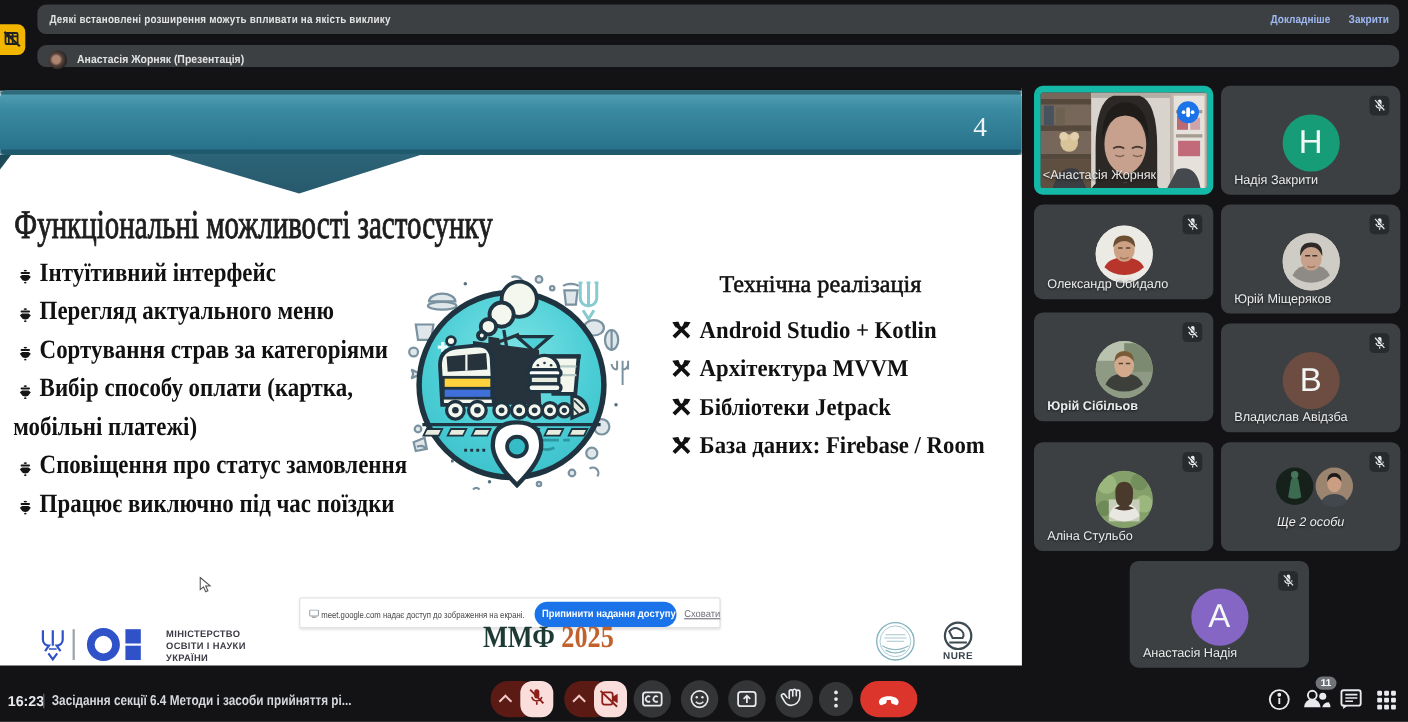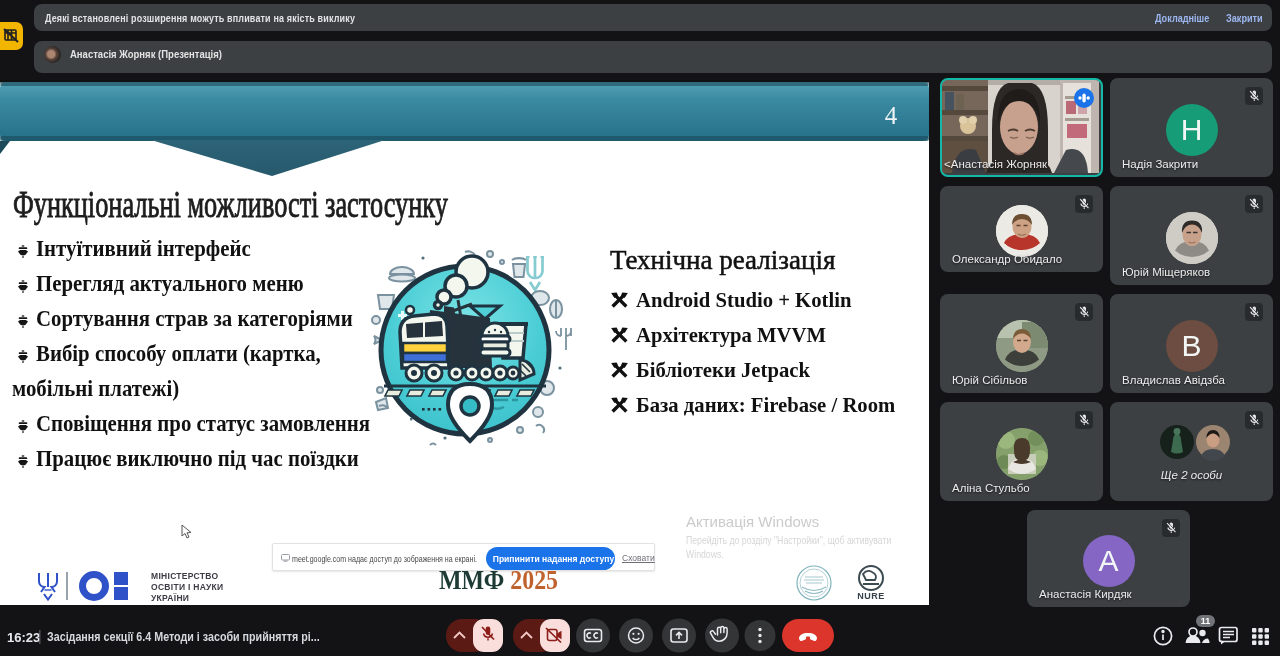--- a/index.html
+++ b/index.html
@@ -2,33 +2,33 @@
 <html><head>
 <meta charset="utf-8">
 <style>
   * { margin:0; padding:0; box-sizing:border-box; }
   html,body { width:1280px; height:656px; overflow:hidden; background:#131316; font-family:"Liberation Sans", sans-serif; }
   .abs { position:absolute; }
   
   #bar1 { left:34px; top:4px; width:1238px; height:27px; background:#3c4043; border-radius:8px; color:#e3e3e3; }
   #bar1 .msg { position:absolute; left:11px; top:8px; font-size:10.5px; font-weight:bold; letter-spacing:.2px; transform:scaleX(.853); transform-origin:0 50%; white-space:nowrap;}
   #bar1 .lnk { position:absolute; top:8px; font-size:10.5px; font-weight:bold; color:#9db7f1; transform:scaleX(.87); transform-origin:0 50%; white-space:nowrap;}
-  #bar2 { left:34px; top:41px; width:1238px; height:32px; background:#3c4043; border-radius:8px; color:#e3e3e3; }
+  #bar2 { left:34px; top:41px; width:1238px; height:20px; background:#3c4043; border-radius:8px; color:#e3e3e3; }
   #bar2 .nm { position:absolute; left:36px; top:6.5px; font-size:10.5px; font-weight:bold; transform:scaleX(.906); transform-origin:0 50%; white-space:nowrap;}
   #av2 { position:absolute; left:44px; top:46px; width:17px; height:17px; border-radius:50%;
          background: radial-gradient(circle at 42% 48%, #ad8672 0 26%, #55423a 42%, #242120 72%); }
   #yicon { left:0; top:22px; width:23px; height:28px; background:#f2b600; border-radius:0 7px 7px 0; }
   
   #slide { left:0; top:80px; width:929px; height:525px; background:#ffffff; }
   #slide .title { position:absolute; left:13px; top:103px; font-family:"Liberation Serif", serif; font-size:37px; color:#1d1d1d; white-space:nowrap; transform-origin:0 0; transform:scaleX(.711); -webkit-text-stroke:0.9px #1d1d1d; }
   .blist { position:absolute; left:12px; top:155px; font-family:"Liberation Serif", serif; font-size:24px; font-weight:bold; color:#111; }
   .bl { position:absolute; left:24px; white-space:nowrap; transform-origin:0 0; transform:scaleX(.868); }
   .dia { position:absolute; left:5px; }
   .tech { position:absolute; left:610px; top:163px; font-family:"Liberation Serif", serif; color:#111; }
-  .tech .th { position:absolute; font-size:27px; white-space:nowrap; transform-origin:0 0; -webkit-text-stroke:0.5px #111; }
+  .tech .th { position:absolute; font-size:22px; white-space:nowrap; transform-origin:0 0;margin-left:44px; -webkit-text-stroke:0.5px #111; }
   .tech .ti { position:absolute; left:26px; font-size:22px; font-weight:bold; white-space:nowrap; transform-origin:0 0; transform:scaleX(.94); }
   .hamr { position:absolute; left:0; }
   
   .actw { position:absolute; left:686px; top:433px; color:#cbcbcb; }
   .actw .t1 { font-size:15px; }
   .actw .t2 { font-size:11px; color:#d6d6d6; margin-top:4px; line-height:13.5px; white-space:nowrap; transform:scaleX(.79); transform-origin:0 0; }
   
   #sharebar { position:absolute; left:272px; top:463px; width:383px; height:28px; background:#fff; border:1px solid #e2e2e2; border-radius:2px; box-shadow:0 1px 2px rgba(0,0,0,.10); }
   #sharebar .txt { position:absolute; left:19px; top:9.5px; font-size:8.5px; color:#474747; white-space:nowrap; transform:scaleX(.83); transform-origin:0 0;}
   #sharebar .btn { position:absolute; left:213px; top:3px; width:129px; height:23px; background:#1a73e8; border-radius:12px; color:#fff; font-size:9.5px; font-weight:bold; text-align:right; line-height:23px; }
@@ -318,24 +318,20 @@
 
     <g fill="#1f3440">
       <rect x="52" y="168" width="2.6" height="2.6"></rect>
         <rect x="57.5" y="168" width="2.6" height="2.6"></rect>
         <rect x="63" y="168" width="2.6" height="2.6"></rect>
         <rect x="68.5" y="168" width="2.6" height="2.6"></rect>
     </g>
     <path d="M166 186 a5 5 0 0 1 7 7" stroke="#7a92a0" stroke-width="2" fill="none"></path>
   </svg>
 
-  <div class="actw">
-    <div class="t1">Активація Windows</div>
-    <div class="t2">Перейдіть до розділу "Настройки", щоб активувати<br>Windows.</div>
-  </div>
 
   <div id="sharebar">
     <svg style="position:absolute;left:8px;top:10px;" width="9" height="8">
         <rect x="0.5" y="0.5" width="8" height="5.5" rx="1" fill="none" stroke="#9aa0a6"></rect>
         <rect x="2.5" y="6.5" width="4" height="1.2" fill="#9aa0a6"></rect>
       </svg>
       <span class="txt">meet.google.com надає доступ до зображення на екрані.</span>
     <span class="btn"><span style="display:inline-block;transform:scaleX(.9);transform-origin:50% 50%;white-space:nowrap;">Припинити надання доступу</span></span>
     <span class="hide">Сховати</span>
   </div>
@@ -364,21 +360,21 @@
     <circle cx="78" cy="18" r="12" fill="none" stroke="#3c4a52" stroke-width="2"></circle>
     <path d="M70 14 q4 -5 9 -2 q6 3 3 8 l-9 0 z M70 24 h16" stroke="#3c4a52" fill="none" stroke-width="1.8"></path>
     <text x="78" y="39" font-size="9" font-weight="bold" fill="#37424a" text-anchor="middle" font-family="Liberation Sans" letter-spacing="0.5">NURE</text>
   </svg>
 
   <svg style="position:absolute;left:181px;top:444px;" width="12" height="16">
       <path d="M1 1 L1 12 L4 9.5 L6 14 L8 13 L6 8.8 L10 8.5 Z" fill="#fff" stroke="#555" stroke-width="1"></path>
     </svg>
 </div>
 
-<div class="tile" id="t1" style="left:940px;top:78px;width:163px;height:99px;border:2px solid #14b8a6;">
+<div class="tile" id="t1" style="left:940px;top:78px;width:163px;height:99px;border:6px solid #14b8a6;">
   <svg width="157" height="93" viewBox="0 0 157 93" preserveAspectRatio="none">
     <rect width="157" height="93" fill="#8e8378"></rect>
     <rect x="0" y="0" width="46" height="93" fill="#77675a"></rect>
     <rect x="0" y="6" width="46" height="5" fill="#55483c"></rect>
     <rect x="0" y="30" width="46" height="5" fill="#55483c"></rect>
     <rect x="0" y="56" width="46" height="5" fill="#55483c"></rect>
     <rect x="3" y="12" width="9" height="18" fill="#46525e"></rect>
       <rect x="14" y="14" width="8" height="16" fill="#6d6152"></rect>
     <circle cx="26" cy="46" r="8" fill="#d9c49a"></circle>
       <circle cx="21" cy="40" r="4" fill="#e2d0ac"></circle>
@@ -462,21 +458,21 @@
     <div class="micoff"><svg width="18" height="18" viewBox="0 0 24 24">
         <g stroke="#e8eaed" fill="#e8eaed">
           <rect x="10" y="4.5" width="4.6" height="8.6" rx="2.3" stroke="none"></rect>
           <path d="M7.8 11.5 a4.6 4.6 0 0 0 9 0" fill="none" stroke-width="1.4"></path>
           <line x1="12.3" y1="16.2" x2="12.3" y2="18.6" stroke-width="1.4"></line>
           <line x1="6.8" y1="5.4" x2="18" y2="17.6" stroke-width="1.5" stroke="#e8eaed"></line>
           <line x1="7.9" y1="4.6" x2="19" y2="16.7" stroke-width="1.1" stroke="#3c4043"></line>
         </g>
       </svg></div>
 </div>
-<div class="tile" id="t5" style="left:940px;top:294px;width:163px;height:99px;">
+<div class="tile" id="t5" style="left:940px;top:284px;width:163px;height:99px;font-weight:bold;">
   <div class="avatar" style="background:#9aa58d;"><svg width="52" height="52" viewBox="0 0 52 52" style="border-radius:50%;">
         <circle cx="26" cy="26" r="26" fill="#8e9a84"></circle>
         <rect x="0" y="0" width="52" height="18" fill="#b9c2ae"></rect>
         <rect x="26" y="2" width="26" height="26" fill="#7b8a70"></rect>
         <path d="M26 46 a26 26 0 0 1 -17 -6.5 q4 -10 17 -10 q13 0 17 10 a26 26 0 0 1 -17 6.5 z" fill="#3c3f3a"></path>
         <ellipse cx="26" cy="22" rx="9" ry="11" fill="#d2a98c"></ellipse>
         <path d="M17 19 Q17.5 9 26 9 Q34.5 9 35 19 Q31 13.5 26 13.5 Q21 13.5 17 19 Z" fill="#7a5c39"></path>
         <path d="M21 20.5 h4 M27.5 20.5 h4" stroke="#5a4330" stroke-width="1.3"></path>
       </svg></div>
   <div class="tname">Юрій Сібільов</div>
@@ -542,21 +538,21 @@
           <rect x="10" y="4.5" width="4.6" height="8.6" rx="2.3" stroke="none"></rect>
           <path d="M7.8 11.5 a4.6 4.6 0 0 0 9 0" fill="none" stroke-width="1.4"></path>
           <line x1="12.3" y1="16.2" x2="12.3" y2="18.6" stroke-width="1.4"></line>
           <line x1="6.8" y1="5.4" x2="18" y2="17.6" stroke-width="1.5" stroke="#e8eaed"></line>
           <line x1="7.9" y1="4.6" x2="19" y2="16.7" stroke-width="1.1" stroke="#3c4043"></line>
         </g>
       </svg></div>
 </div>
 <div class="tile" style="left:1027px;top:510px;width:163px;height:97px;">
   <div class="avatar" style="background:#8566c5;">А</div>
-  <div class="tname">Анастасія Кирдяк</div>
+  <div class="tname">Анастасія Надія</div>
     <div class="micoff"><svg width="18" height="18" viewBox="0 0 24 24">
         <g stroke="#e8eaed" fill="#e8eaed">
           <rect x="10" y="4.5" width="4.6" height="8.6" rx="2.3" stroke="none"></rect>
           <path d="M7.8 11.5 a4.6 4.6 0 0 0 9 0" fill="none" stroke-width="1.4"></path>
           <line x1="12.3" y1="16.2" x2="12.3" y2="18.6" stroke-width="1.4"></line>
           <line x1="6.8" y1="5.4" x2="18" y2="17.6" stroke-width="1.5" stroke="#e8eaed"></line>
           <line x1="7.9" y1="4.6" x2="19" y2="16.7" stroke-width="1.1" stroke="#3c4043"></line>
         </g>
       </svg></div>
 </div>

